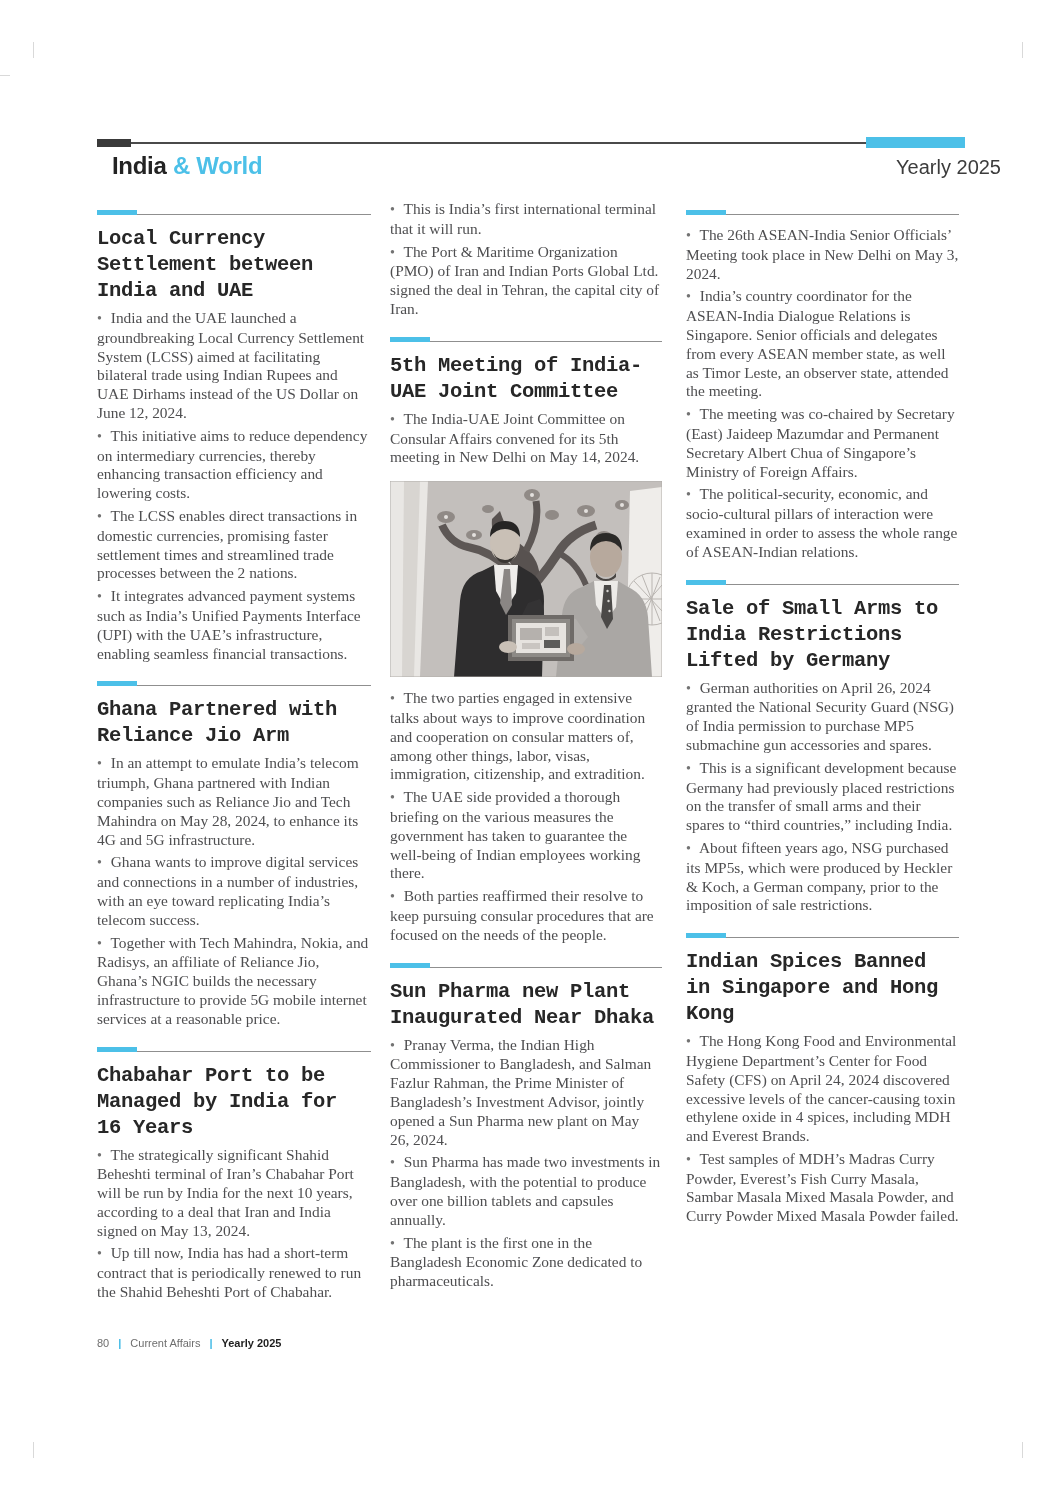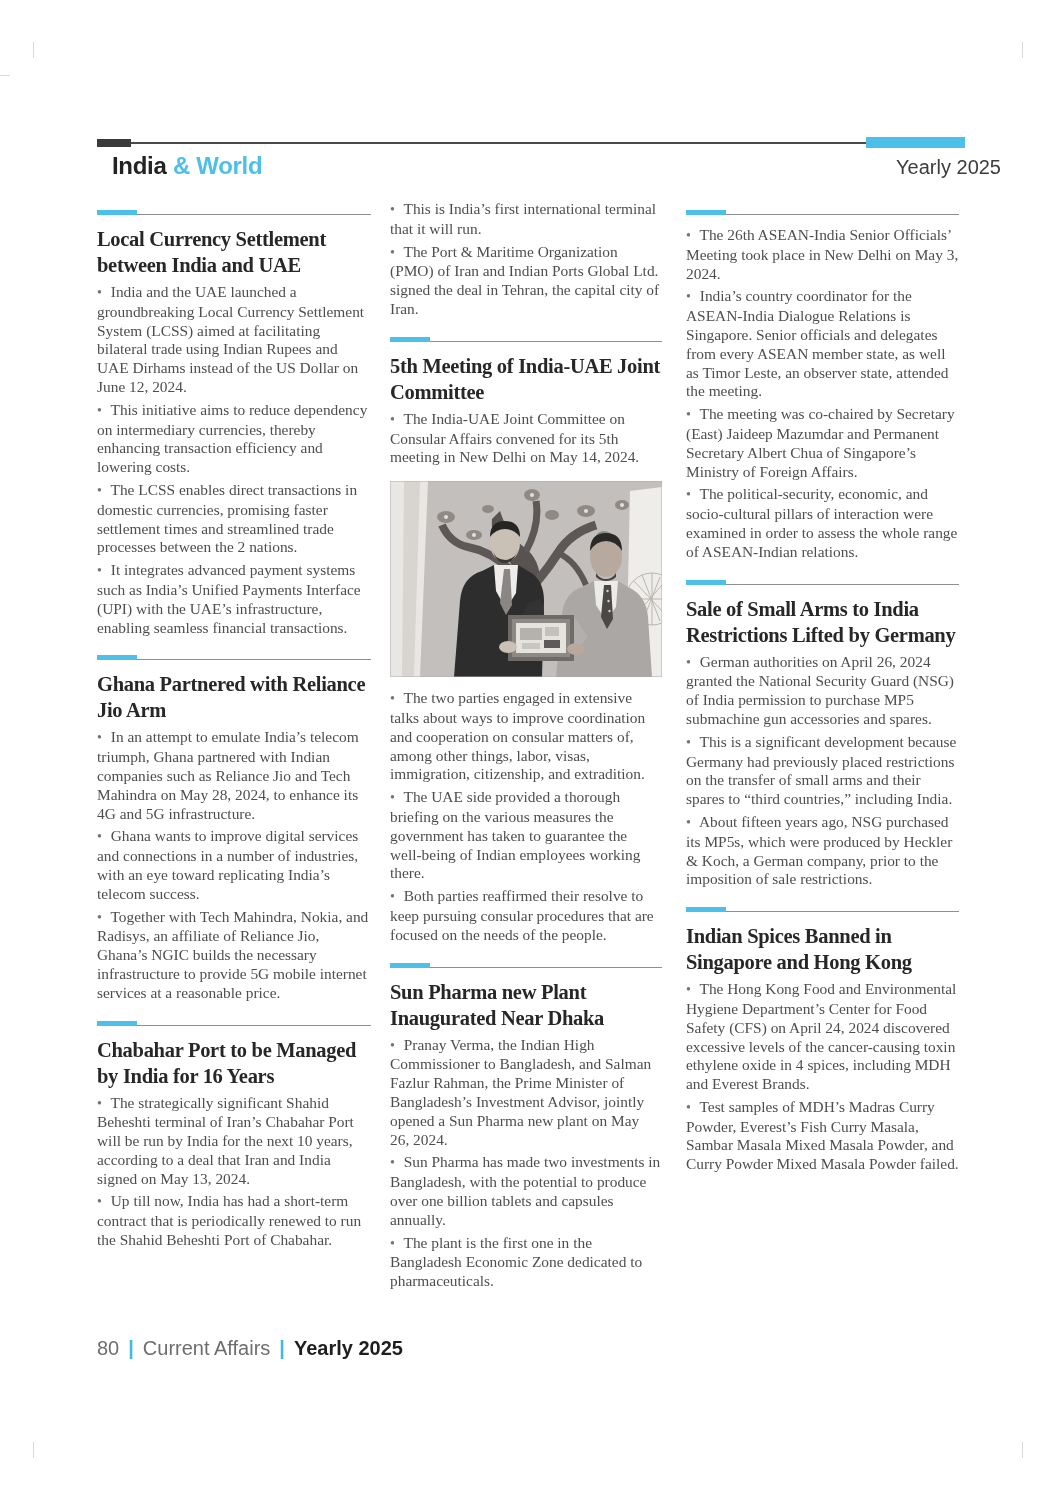--- a/index.html
+++ b/index.html
@@ -17,30 +17,30 @@
              font-size:20px;color:#3c3c3c;}
   
   .col{position:absolute;top:200px;}
   #col1{left:97px;width:274px;}
   #col2{left:390px;width:272px;}
   #col3{left:686px;width:273px;}
   
   .srule{position:relative;height:12px;margin-top:6px;margin-bottom:8px;}
   .srule .line{position:absolute;left:0;right:0;top:8px;height:1px;background:#8f8f8f;}
   .srule .bar{position:absolute;left:0;top:4px;width:40px;height:5px;}
-  h2.shead{margin:0 0 5px 0;font-family:Liberation Serif, serif;
+  h2.shead{margin:0 0 5px 0;font-family:Liberation Mono, monospace;
            font-weight:bold;font-size:20.5px;line-height:26px;letter-spacing:-0.3px;color:#272727;}
   p.b{margin:0 0 4px 0;font-size:15.4px;line-height:18.8px;color:#4e4e50;text-align:left;}
   p.b .dot{color:#737373;font-size:14px;padding-right:5px;}
   .section{margin-bottom:14px;}
   .photo{margin:10px 0 12px 0;line-height:0;}
   .photo svg{display:block;}
   
   .footer{position:absolute;left:97px;top:1337px;font-family:"Liberation Sans",sans-serif;
-          font-size:20px;color:#6e6e6e;}
+          font-size:11px;color:#6e6e6e;}
   .footer .sep{color:#3fb9e5;padding:0 9px;font-weight:bold;}
   .footer .ed{color:#1e1e1e;font-weight:bold;}
 </style>
 </head>
 <body>
 
 <div class="page">
 
   <div class="crop" style="left:33px;top:42px;width:1px;height:16px;"></div>
   <div class="crop" style="left:0px;top:75px;width:10px;height:1px;"></div>

